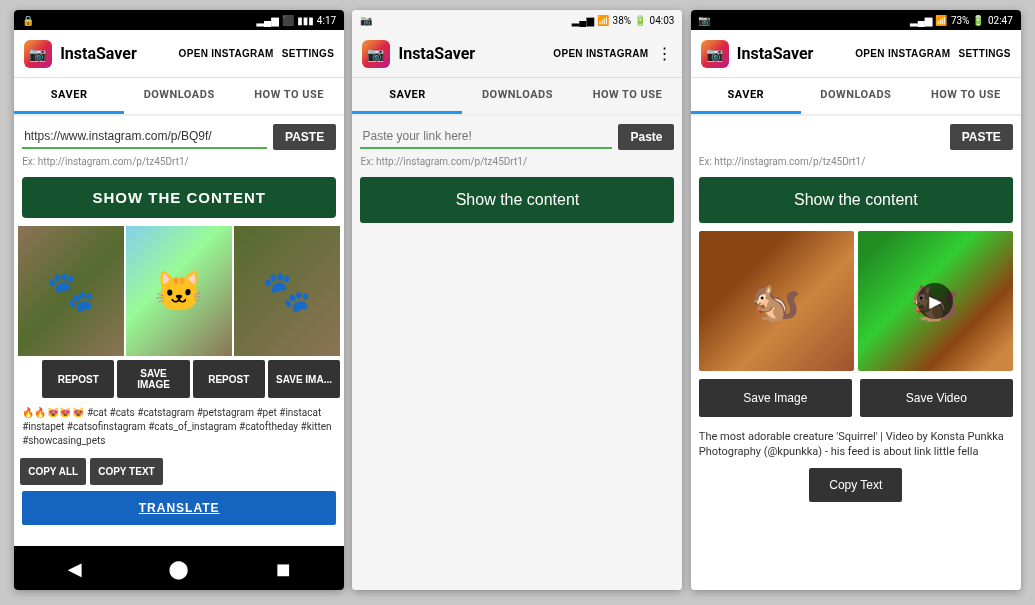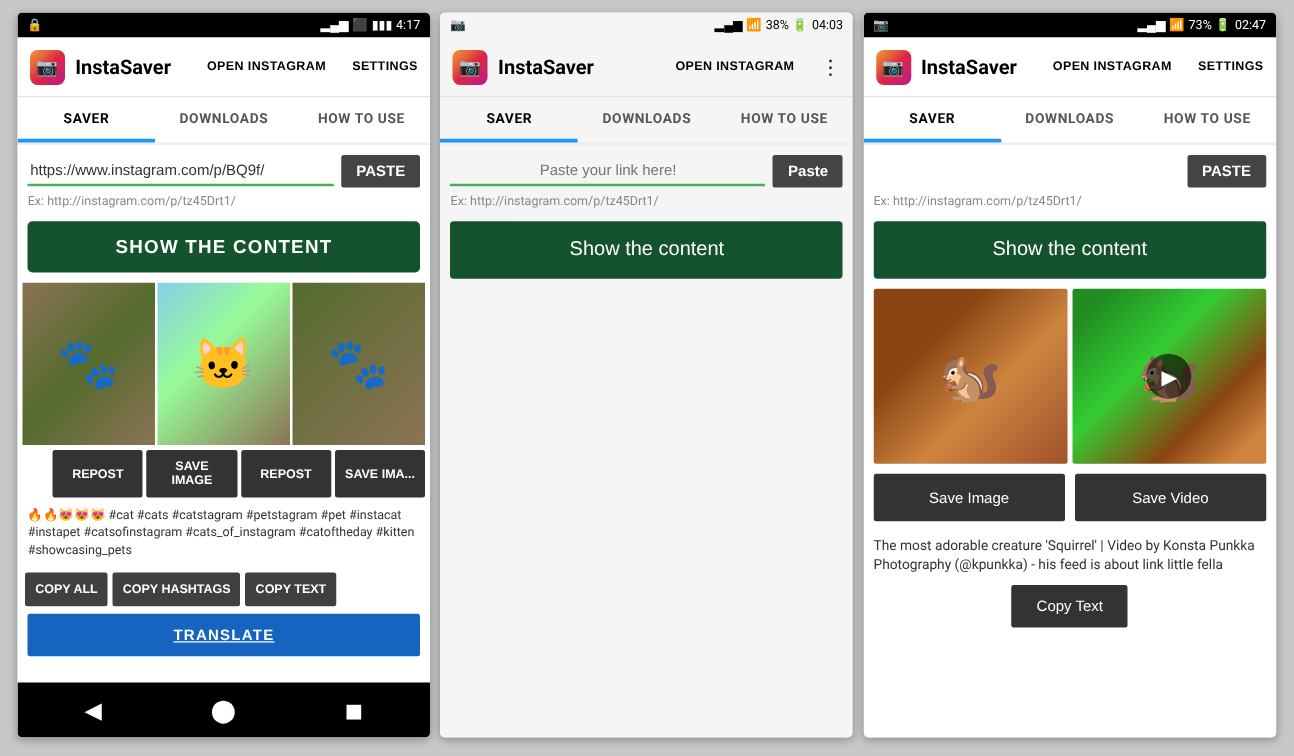--- a/index.html
+++ b/index.html
@@ -71,21 +71,21 @@
       flex-shrink: 0;
     }
     .app-title {
       font-size: 16px;
       font-weight: bold;
       color: #000;
       flex: 1;
     }
     .app-bar-actions {
       display: flex;
-      gap: 21px;
+      gap: 8px;
       align-items: center;
     }
     .app-bar-btn {
       font-size: 10px;
       font-weight: bold;
       color: #000;
       background: none;
       border: none;
       cursor: pointer;
       text-transform: uppercase;
@@ -429,21 +429,20 @@
         <button class="action-btn">REPOST</button>
         <button class="action-btn">SAVE IMAGE</button>
         <button class="action-btn">REPOST</button>
         <button class="action-btn">SAVE IMA...</button>
       </div>
       <div class="hashtags-text">🔥🔥😻😻😻 #cat #cats #catstagram
 #petstagram #pet #instacat #instapet #catsofinstagram
 #cats_of_instagram #catoftheday #kitten #showcasing_pets</div>
       <div class="copy-buttons">
         <button class="copy-btn">COPY ALL</button>
-        <button class="copy-btn">COPY HASHTAGS</button>
         <button class="copy-btn">COPY TEXT</button>
       </div>
       <button class="translate-btn">TRANSLATE</button>
     </div>
     <div class="bottom-nav">
       <span class="nav-btn">◀</span>
       <span class="nav-btn">⬤</span>
       <span class="nav-btn">◼</span>
     </div>
   </div>
@@ -471,21 +470,21 @@
         <span class="three-dots">⋮</span>
       </div>
     </div>
     <div class="tabs">
       <div class="tab active">SAVER</div>
       <div class="tab">DOWNLOADS</div>
       <div class="tab">HOW TO USE</div>
     </div>
     <div class="phone-content">
       <div class="url-bar">
-        <input class="url-input" type="text" style="background: transparent; text-align: center;" placeholder="Paste your link here!">
+        <input class="url-input" type="text" style="background: transparent;" placeholder="Paste your link here!">
         <button class="paste-btn">Paste</button>
       </div>
       <div class="example-text">Ex: http://instagram.com/p/tz45Drt1/</div>
       <button class="show-content-btn regular">Show the content</button>
     </div>
   </div>
 
   <div class="phone">
     <div class="status-bar">
       <div class="status-left">

